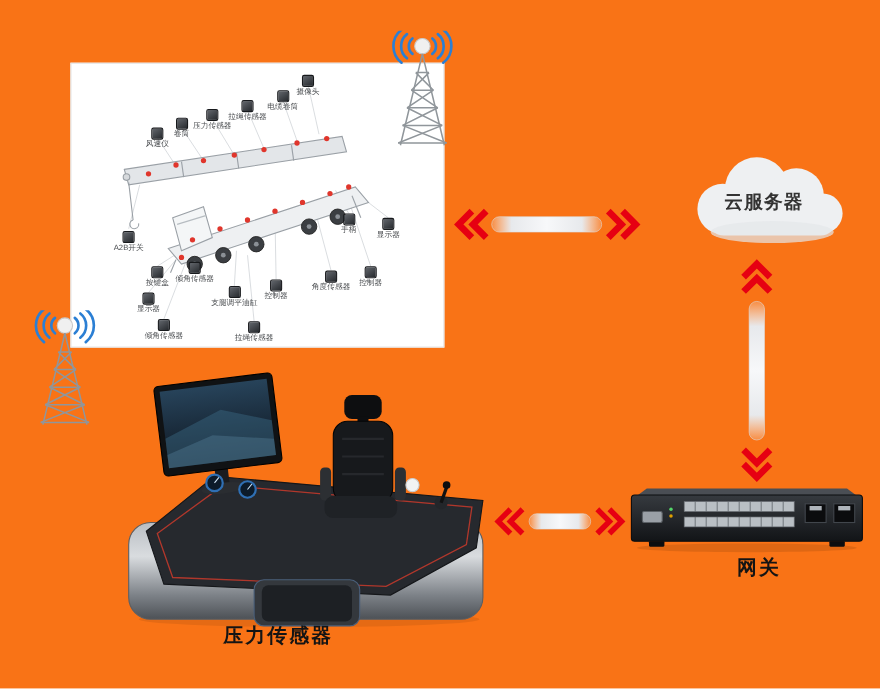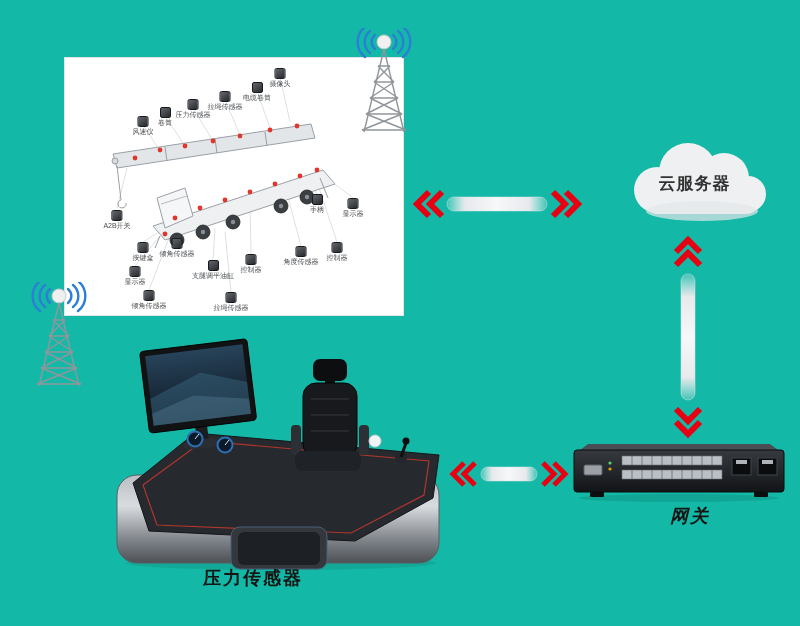--- a/index.html
+++ b/index.html
@@ -1,21 +1,21 @@
 <!DOCTYPE html>
 <html style="--arrow-red: #e60012; --wifi-blue: #2b7fd4;"><head>
 <meta charset="utf-8">
 <style>
   :root{
     --arrow-red:#e60012;
     --wifi-blue:#2b7fd4;
   }
   html,body{margin:0;padding:0;background:#fff;}
   body{font-family:"Liberation Sans",sans-serif;}
-  .canvas{position:relative;width:800px;height:626px;background:#14b8a6;overflow:hidden;}
+  .canvas{position:relative;width:800px;height:626px;background:#f97316;overflow:hidden;}
   .abs{position:absolute;}
 
   
   .sensor-box{left:64px;top:57px;width:338px;height:257px;border:1px solid #e4e4e4;background:#fff;z-index:1;}
   .sensor-box svg{position:absolute;left:0;top:0;}
   .sensor{position:absolute;display:flex;flex-direction:column;align-items:center;transform:translateX(-50%);z-index:3;}
   .chip{display:block;width:9px;height:9px;border-radius:2px;background:linear-gradient(145deg,#63676d,#26292d);border:1px solid #17191c;}
   .slabel{font-size:7px;line-height:1.15;color:#4a4d50;margin-top:1px;white-space:nowrap;}
 
   
@@ -314,21 +314,21 @@
         <path d="M62,30 V39 M72,30 V39 M82,30 V39 M92,30 V39 M102,30 V39 M112,30 V39 M122,30 V39 M132,30 V39 M142,30 V39"></path>
       </g>
     </g>
     <g>
       <rect x="162" y="18" width="19" height="17" fill="#0b0c0e" stroke="#41464c"></rect>
       <rect x="166" y="20" width="11" height="4" fill="#aeb4ba"></rect>
       <rect x="188" y="18" width="19" height="17" fill="#0b0c0e" stroke="#41464c"></rect>
       <rect x="192" y="20" width="11" height="4" fill="#aeb4ba"></rect>
     </g>
   </svg>
-  <div class="abs node-label" style="left:630px;top:504px;width:120px;font-style:italic;">网关</div>
+  <div class="abs node-label" style="left:630px;top:504px;width:120px;">网关</div>
 
   <svg class="abs z4" style="left:103px;top:333px;" width="348" height="238" viewBox="0 0 348 238">
     <defs>
       <linearGradient id="baseGrad" x1="0" y1="0" x2="0" y2="1">
         <stop offset="0" stop-color="#b9bec3"></stop>
           <stop offset="0.35" stop-color="#d9dcdf"></stop>
         <stop offset="0.75" stop-color="#7d8288"></stop>
           <stop offset="1" stop-color="#4d5156"></stop>
       </linearGradient>
       <linearGradient id="scrGrad" x1="0" y1="0" x2="0" y2="1">

